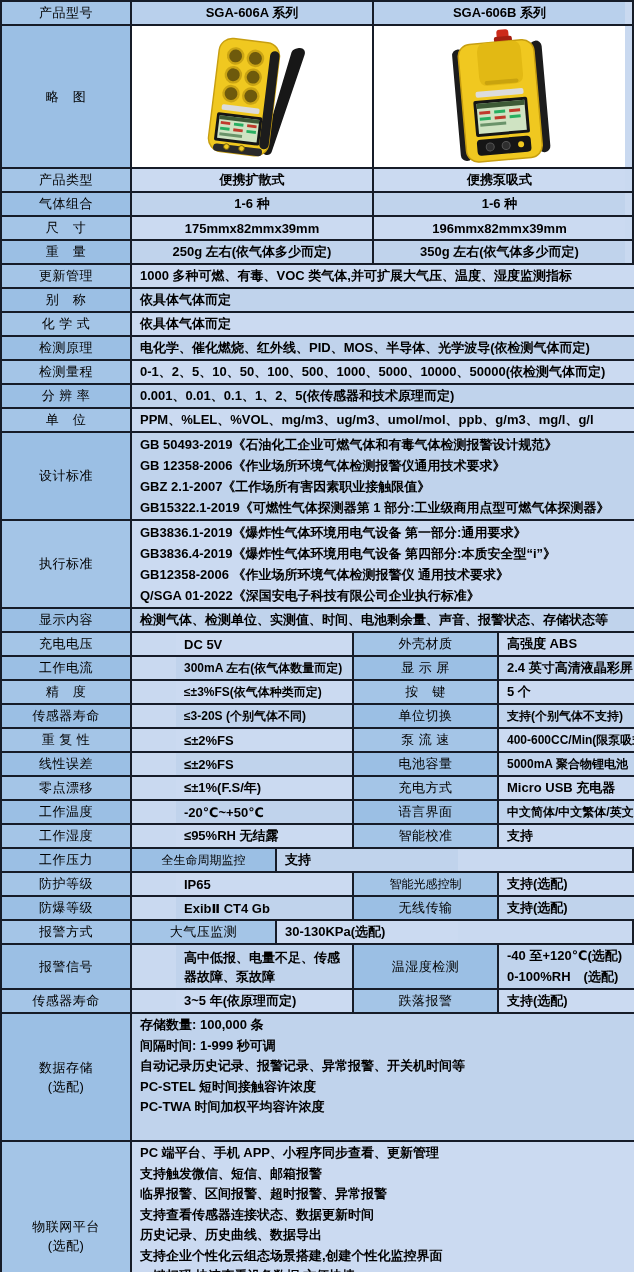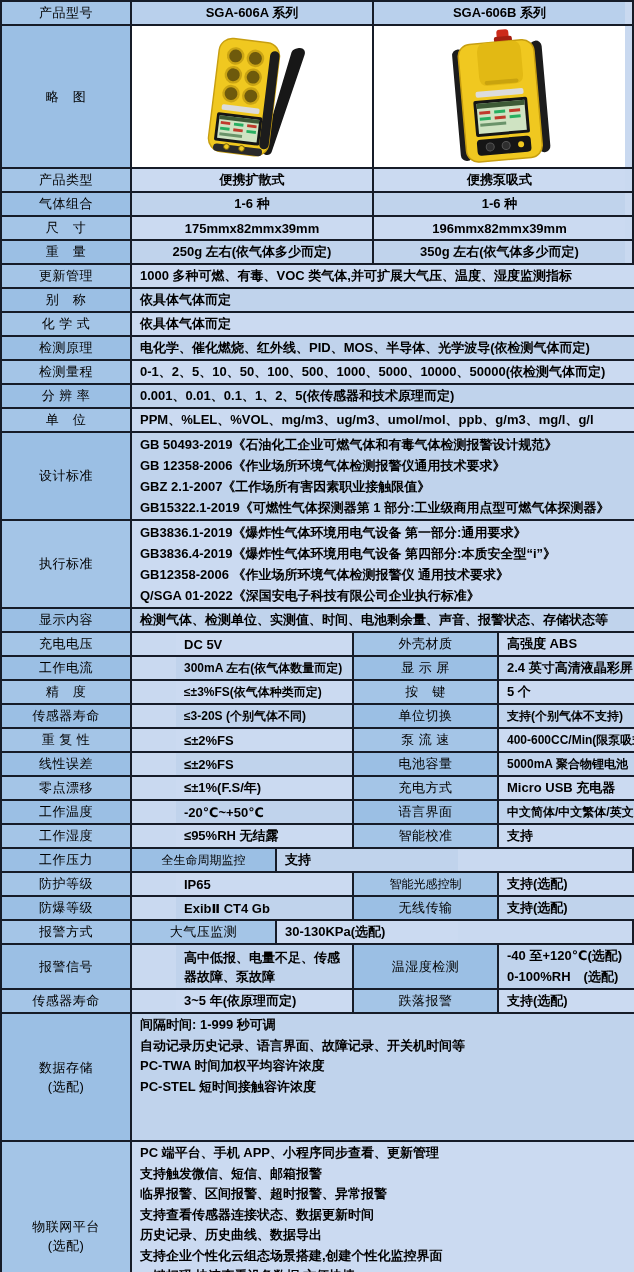--- a/index.html
+++ b/index.html
@@ -305,24 +305,25 @@
     <div class="cell lab w-l2">跌落报警</div>
     <div class="cell val left w-v2">支持(选配)</div>
   </div>
 
   <div class="row r-6l">
     <div class="cell lab two w-label">
       <div>数据存储</div>
       <div>(选配)</div>
     </div>
     <div class="cell val lines w-full">
+      <div>存储数量: 100,000 条</div>
       <div>间隔时间: 1-999 秒可调</div>
-      <div>自动记录历史记录、语言界面、故障记录、开关机时间等</div>
+      <div>自动记录历史记录、报警记录、异常报警、开关机时间等</div>
+      <div>PC-STEL 短时间接触容许浓度</div>
       <div>PC-TWA 时间加权平均容许浓度</div>
-      <div>PC-STEL 短时间接触容许浓度</div>
     </div>
   </div>
 
   <div class="row r-9l">
     <div class="cell lab two w-label">
       <div>物联网平台</div>
       <div>(选配)</div>
     </div>
     <div class="cell val lines w-full">
       <div>PC 端平台、手机 APP、小程序同步查看、更新管理</div>

